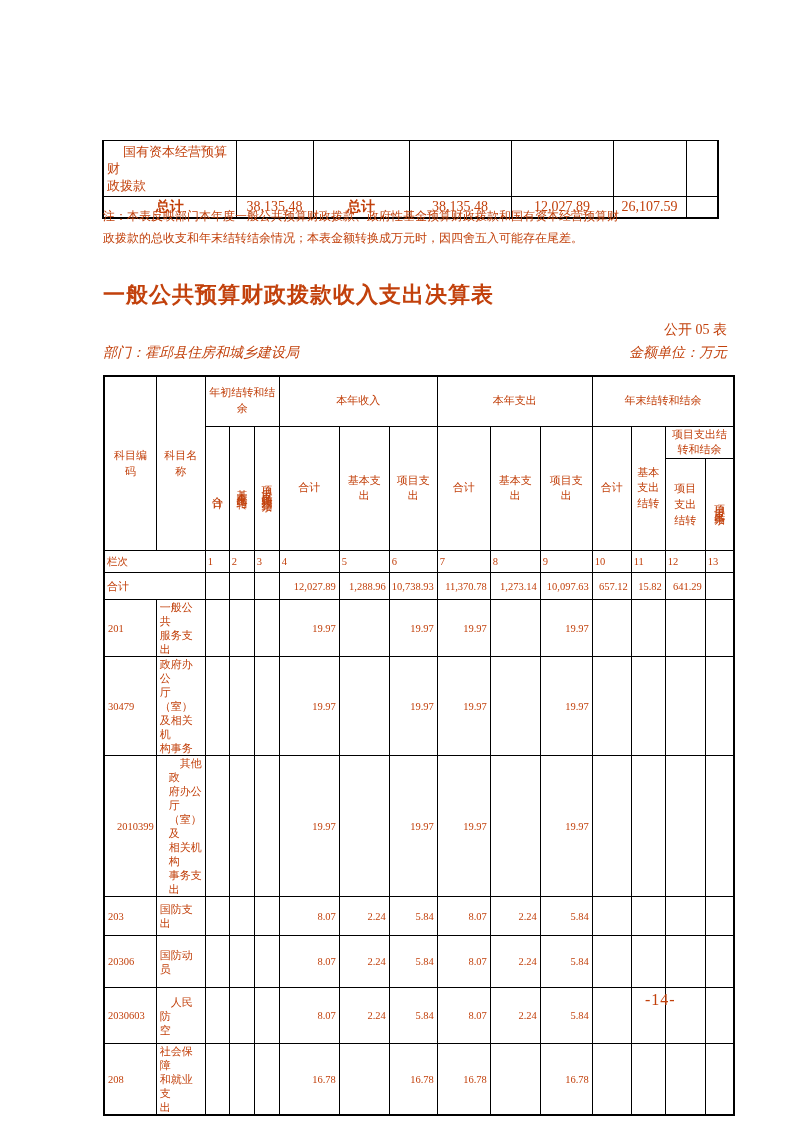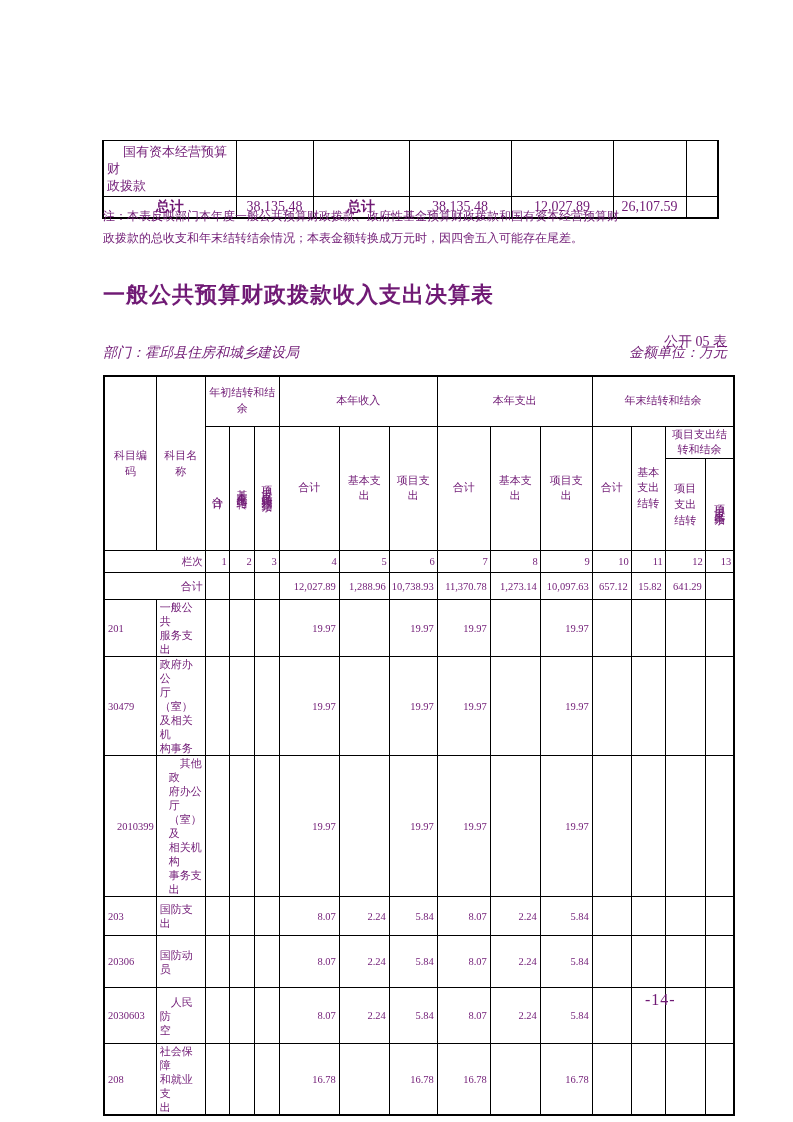--- a/index.html
+++ b/index.html
@@ -3,21 +3,21 @@
 <meta charset="utf-8">
 <style>
   * { box-sizing: border-box; }
   html, body { margin: 0; padding: 0; background: #ffffff; }
   .page {
     position: relative;
     width: 793px; height: 1122px;
     margin: 0 auto;
     background: #ffffff;
     font-family: "Liberation Serif", "DejaVu Serif", serif;
-    color: #701a75;
+    color: #c2410c;
   }
 
   
   .top-table {
     position: absolute; left: 102px; top: 140px;
     border-collapse: collapse; table-layout: fixed;
     font-size: 14px;
     border: 1px solid #000;
     border-left-width: 2px; border-right-width: 2px; border-bottom-width: 2px;
   }
@@ -37,21 +37,21 @@
 
   
   .title {
     position: absolute; left: 103px; top: 280px; width: 624px;
     text-align: left;
     font-family: "Liberation Sans", "DejaVu Sans", sans-serif;
     font-weight: bold; font-size: 22px; letter-spacing: 1px;
   }
   .table-code {
     position: absolute; left: 103px; top: 321px; width: 624px;
-    text-align: right; font-size: 14px; margin-top: 12px;
+    text-align: right; font-size: 14px;
   }
   .meta-row {
     position: absolute; left: 103px; top: 344px; width: 624px;
     display: flex; justify-content: space-between;
     font-size: 14px;
     font-style: italic;
   }
 
   
   .main-table {
@@ -68,21 +68,21 @@
     overflow: hidden;
   }
   .main-table th { text-align: center; white-space: pre-line; line-height: 1.45; }
   .main-table thead tr:nth-child(1) th { height: 50px; }
   .main-table thead tr:nth-child(2) th { height: 31px; }
   .main-table thead tr:nth-child(3) th { height: 92px; }
   .vert {
     writing-mode: vertical-rl; text-orientation: upright;
     display: inline-block; line-height: 1.15; letter-spacing: 2px;
   }
-  .main-table tbody td.c   { text-align: right; }
+  .main-table tbody td.c   { text-align: left; }
   .main-table tbody td.num { text-align: right; padding-right: 3px; font-size: 10.5px; }
   .main-table tbody td.code { text-align: left; padding-left: 3px; font-size: 10.5px; }
   .main-table tbody td.name { text-align: left; padding-left: 3px; white-space: pre-line; line-height: 14px; }
   .main-table tbody tr:nth-child(1) td { height: 22px; font-size: 10.5px; }
   .main-table tbody tr:nth-child(2) td { height: 27px; }
   .main-table tbody tr:nth-child(3) td { height: 41px; }
   .main-table tbody tr:nth-child(4) td { height: 57px; }
   .main-table tbody tr:nth-child(5) td { height: 60px; padding-left: 12px; }
   .main-table tbody tr:nth-child(6) td { height: 39px; }
   .main-table tbody tr:nth-child(7) td { height: 52px; }

